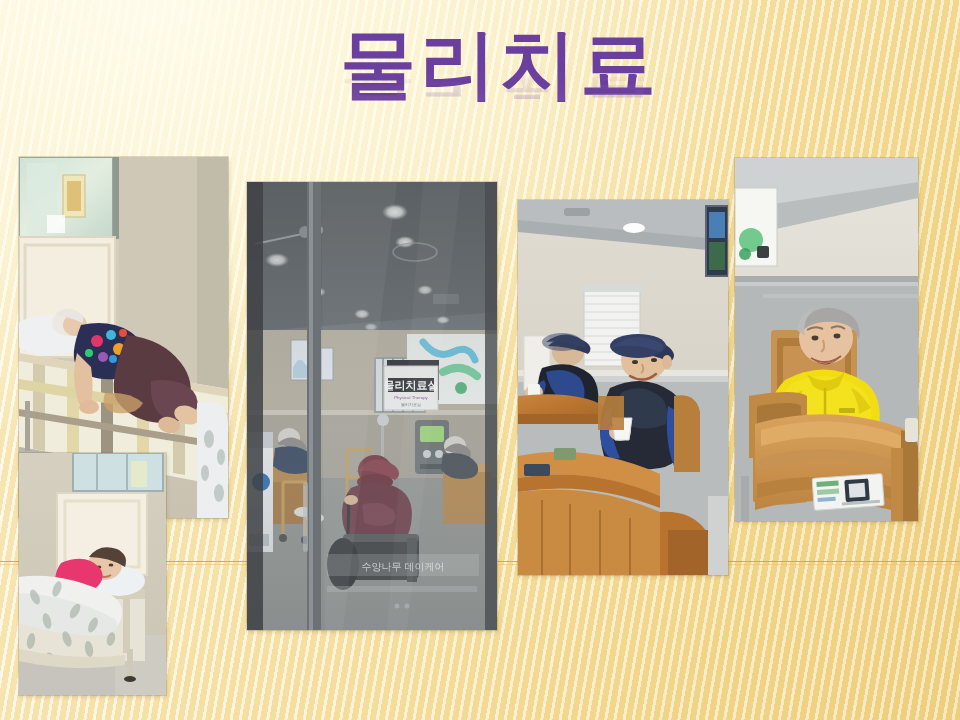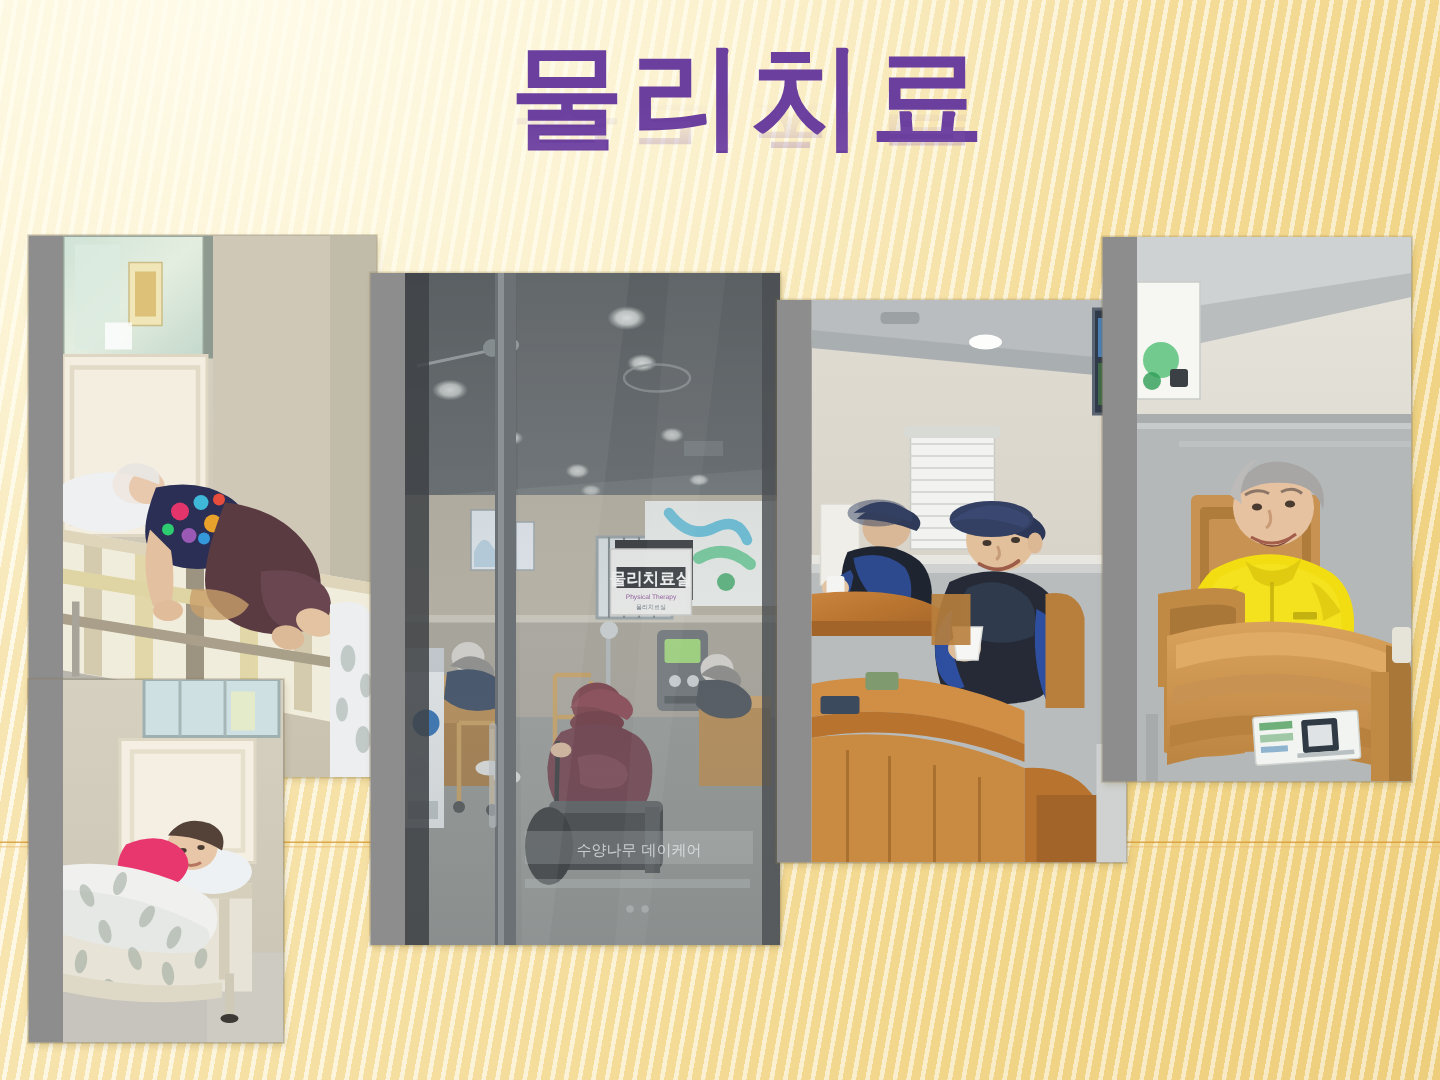--- a/index.html
+++ b/index.html
@@ -91,21 +91,20 @@
     filter: blur(0.4px);
   }
 
   
   .photo {
     position: absolute;
     overflow: hidden;
     z-index: 4;
     background: #8d8d8d;
     box-shadow: 0 0 0 1px rgba(140,120,70,0.25), 1px 2px 4px rgba(120,100,50,0.22);
-    padding-left: 23px;
   }
   .photo svg { display: block; width: 100%; height: 100%; }
 
   #photo-bed-therapy   { left: 19px;  top: 157px; width: 209px; height: 361px; }
   #photo-resting-bed   { left: 19px;  top: 453px; width: 147px; height: 242px; z-index: 5; }
   #photo-therapy-room  { left: 247px; top: 182px; width: 250px; height: 448px; }
   #photo-men-seated    { left: 518px; top: 200px; width: 210px; height: 375px; }
   #photo-woman-yellow  { left: 735px; top: 158px; width: 183px; height: 363px; }
 </style>
 </head>

